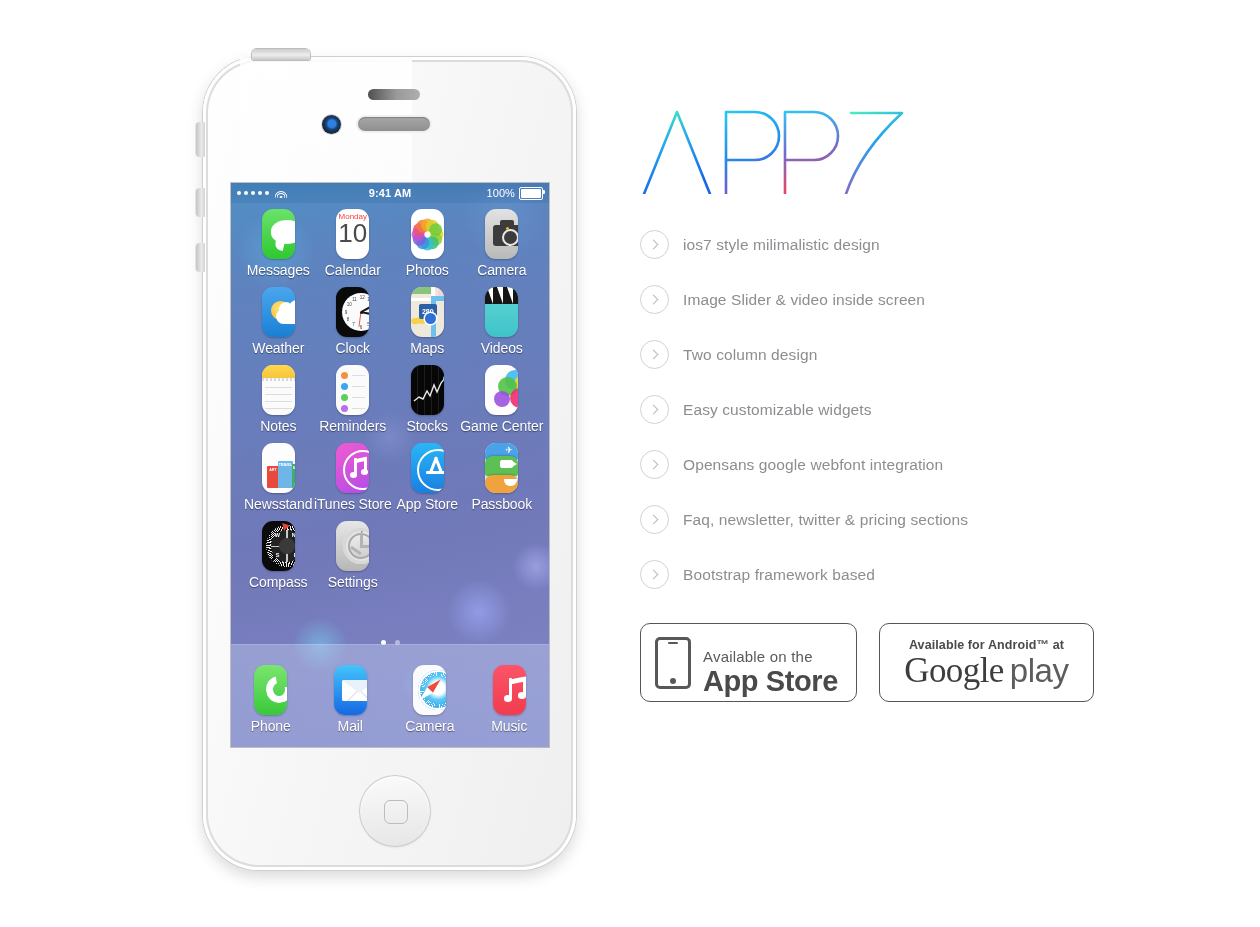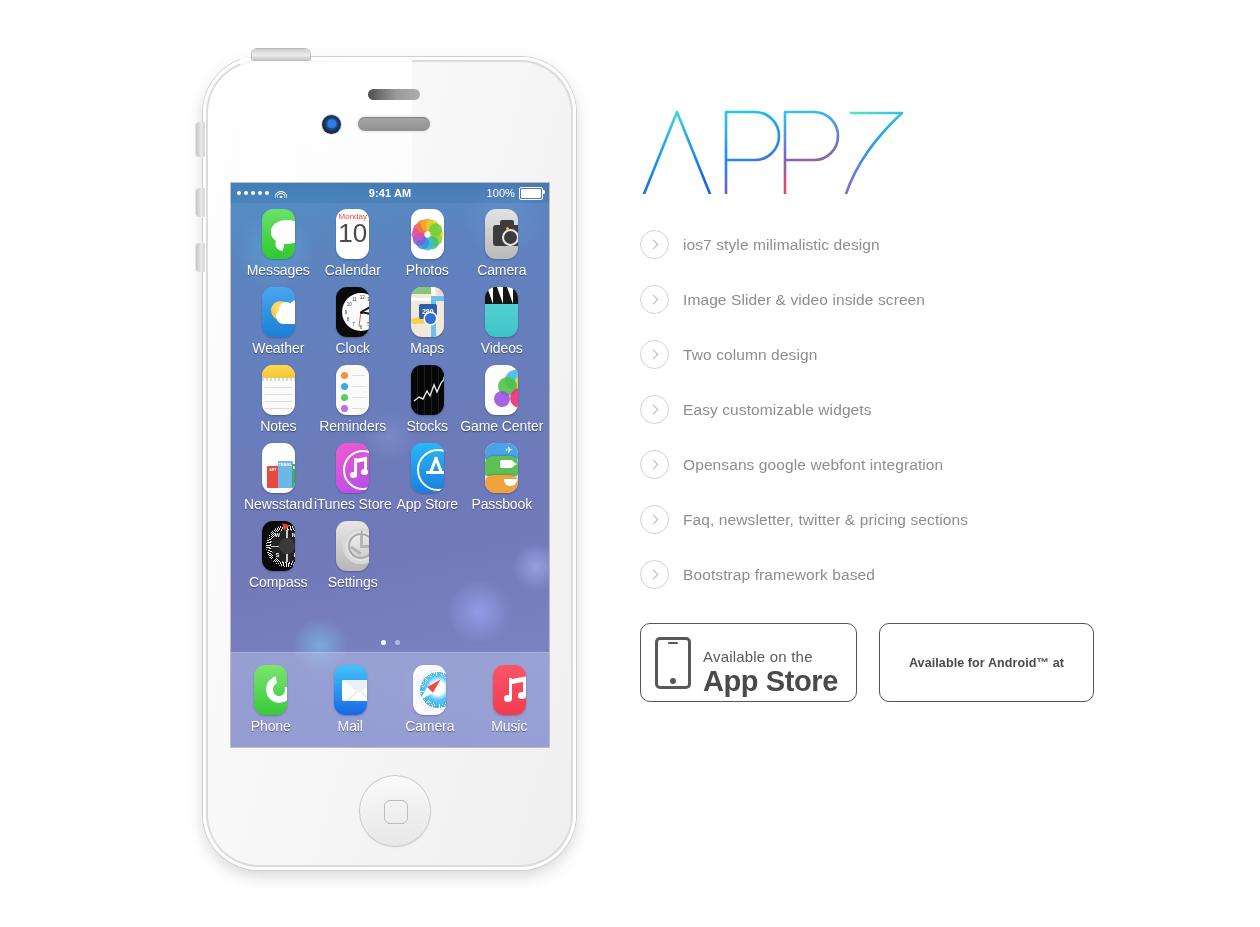--- a/index.html
+++ b/index.html
@@ -233,21 +233,21 @@
 
   
   .dots{position:absolute;left:0;right:0;top:457px;display:flex;justify-content:center;gap:9px;}
   .dot{width:5px;height:5px;border-radius:50%;background:rgba(255,255,255,.45);}
   .dot.on{background:#fff;}
 
   
   .dock{
     position:absolute;left:0;right:0;bottom:0;height:82px;
     background:linear-gradient(180deg,rgba(190,200,235,.45),rgba(180,192,232,.40));
-    display:flex;justify-content:space-around;align-items:flex-start;padding-top:12px;
+    display:flex;justify-content:space-around;align-items:flex-start;padding-top:20px;
     border-top:1px solid rgba(255,255,255,.22);
   }
   .i-phone{background:linear-gradient(180deg,#7ae56f,#39c93a);}
   .ph-glyph{position:absolute;left:12px;top:11px;width:26px;height:27px;}
   .ph-glyph:before{content:"";position:absolute;inset:0;border:7px solid #fff;border-radius:50%;
     clip-path:polygon(0 0,45% 0,45% 45%,100% 45%,100% 100%,0 100%);transform:rotate(-8deg);}
 
   .i-mail{background:linear-gradient(180deg,#44c4fb,#1668e3);}
   .ml-env{position:absolute;left:8px;top:15px;width:34px;height:21px;background:#fff;border-radius:1.5px;overflow:hidden;}
   .ml-flap{position:absolute;left:0;top:0;width:0;height:0;border-style:solid;
@@ -696,16 +696,20 @@
     <div class="badges">
       <a class="badge badge-appstore">
         <span class="as-phone"></span>
         <span class="as-txt">
           <span class="as-small">Available on the</span>
           <span class="as-big">App Store</span>
         </span>
       </a>
       <a class="badge badge-gplay">
         <span class="gp-small">Available for Android™ at</span>
+        <span class="gp-big">
+          <span class="gp-google">Google</span>
+          <span class="gp-play">play</span>
+        </span>
       </a>
     </div>
   </div>
 </div>
 
 </body></html>

